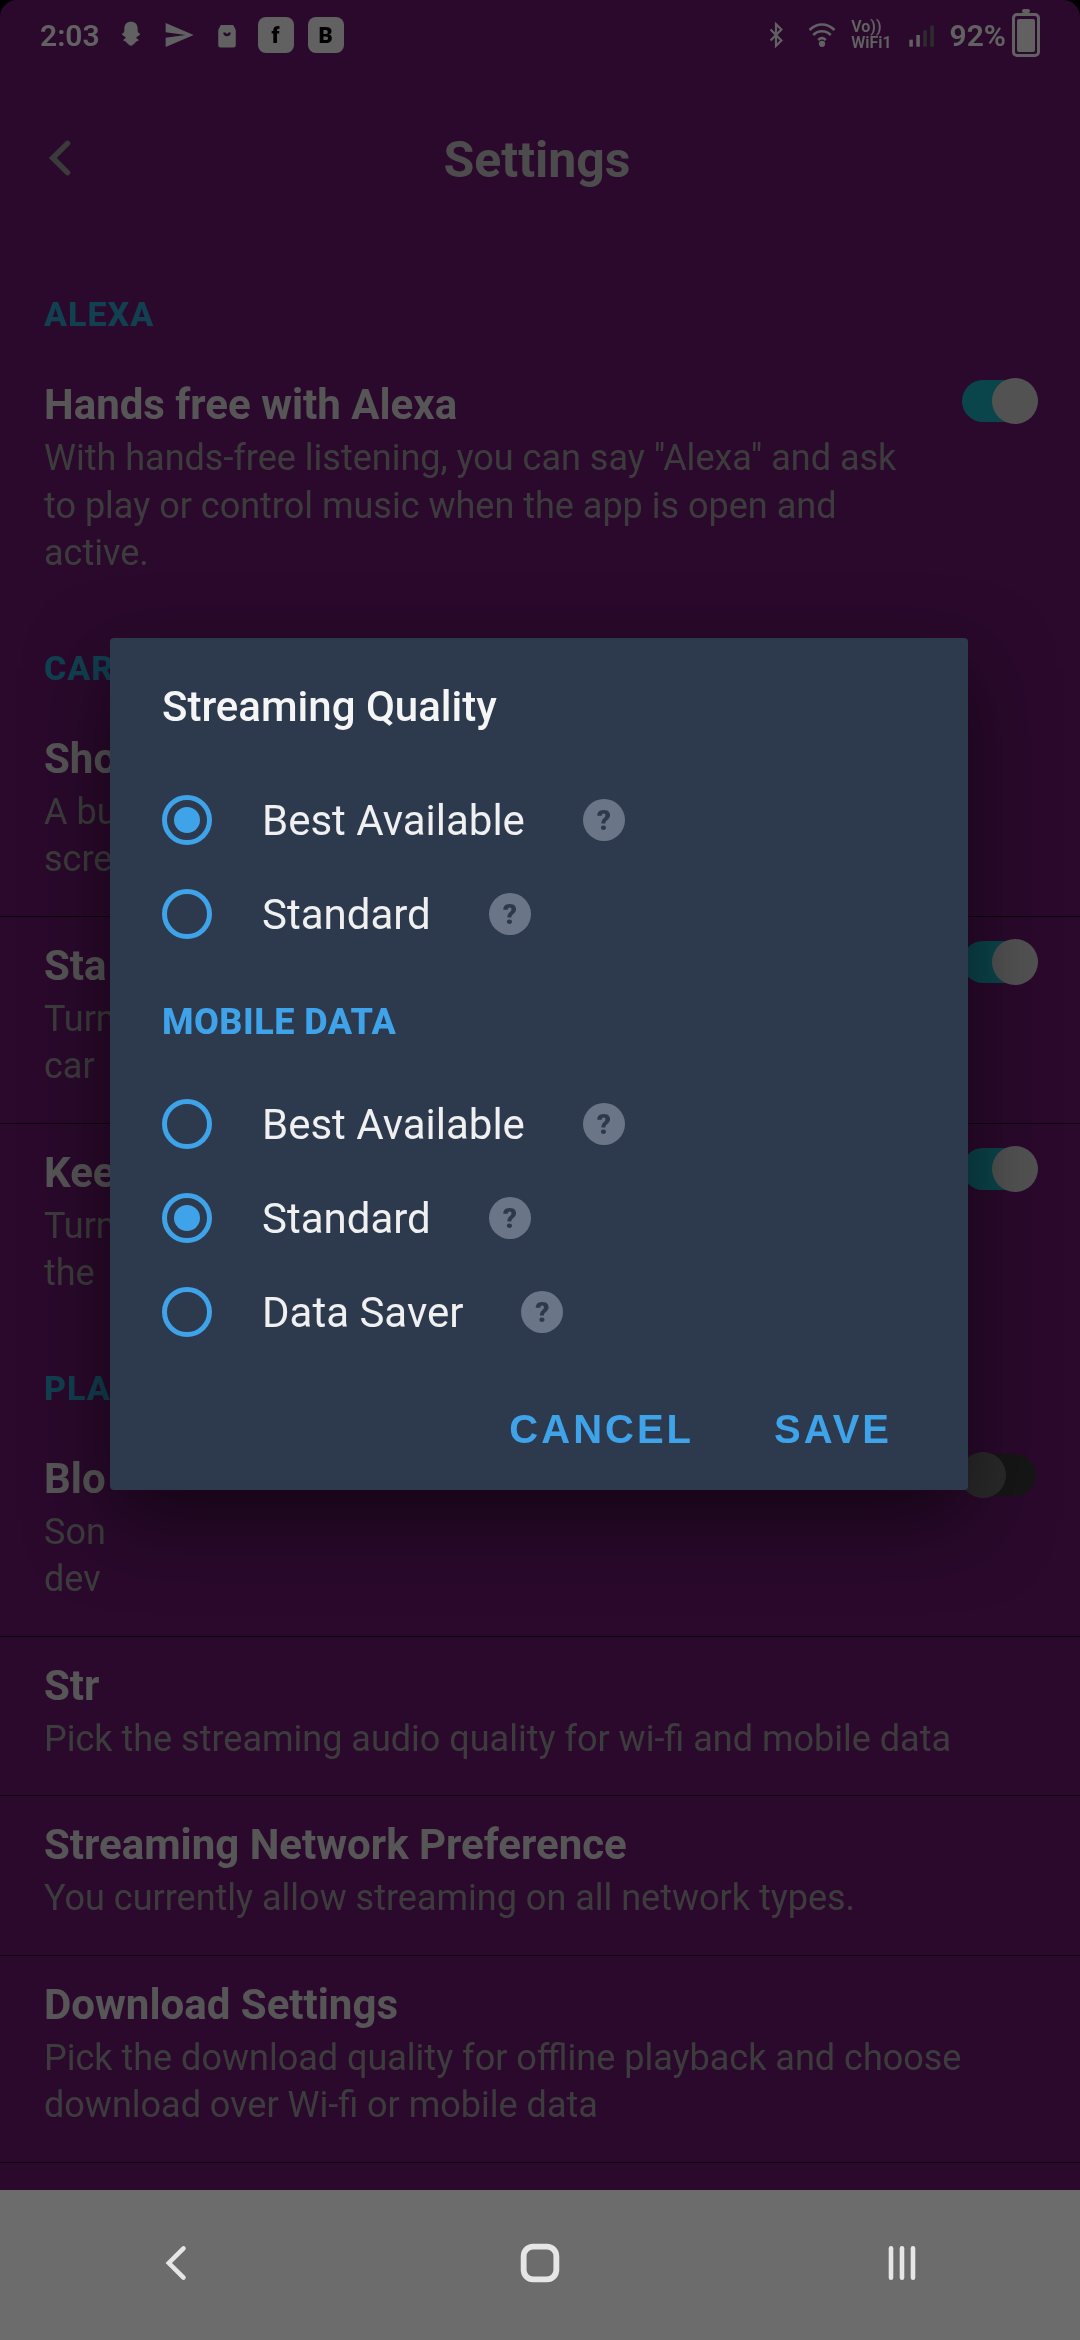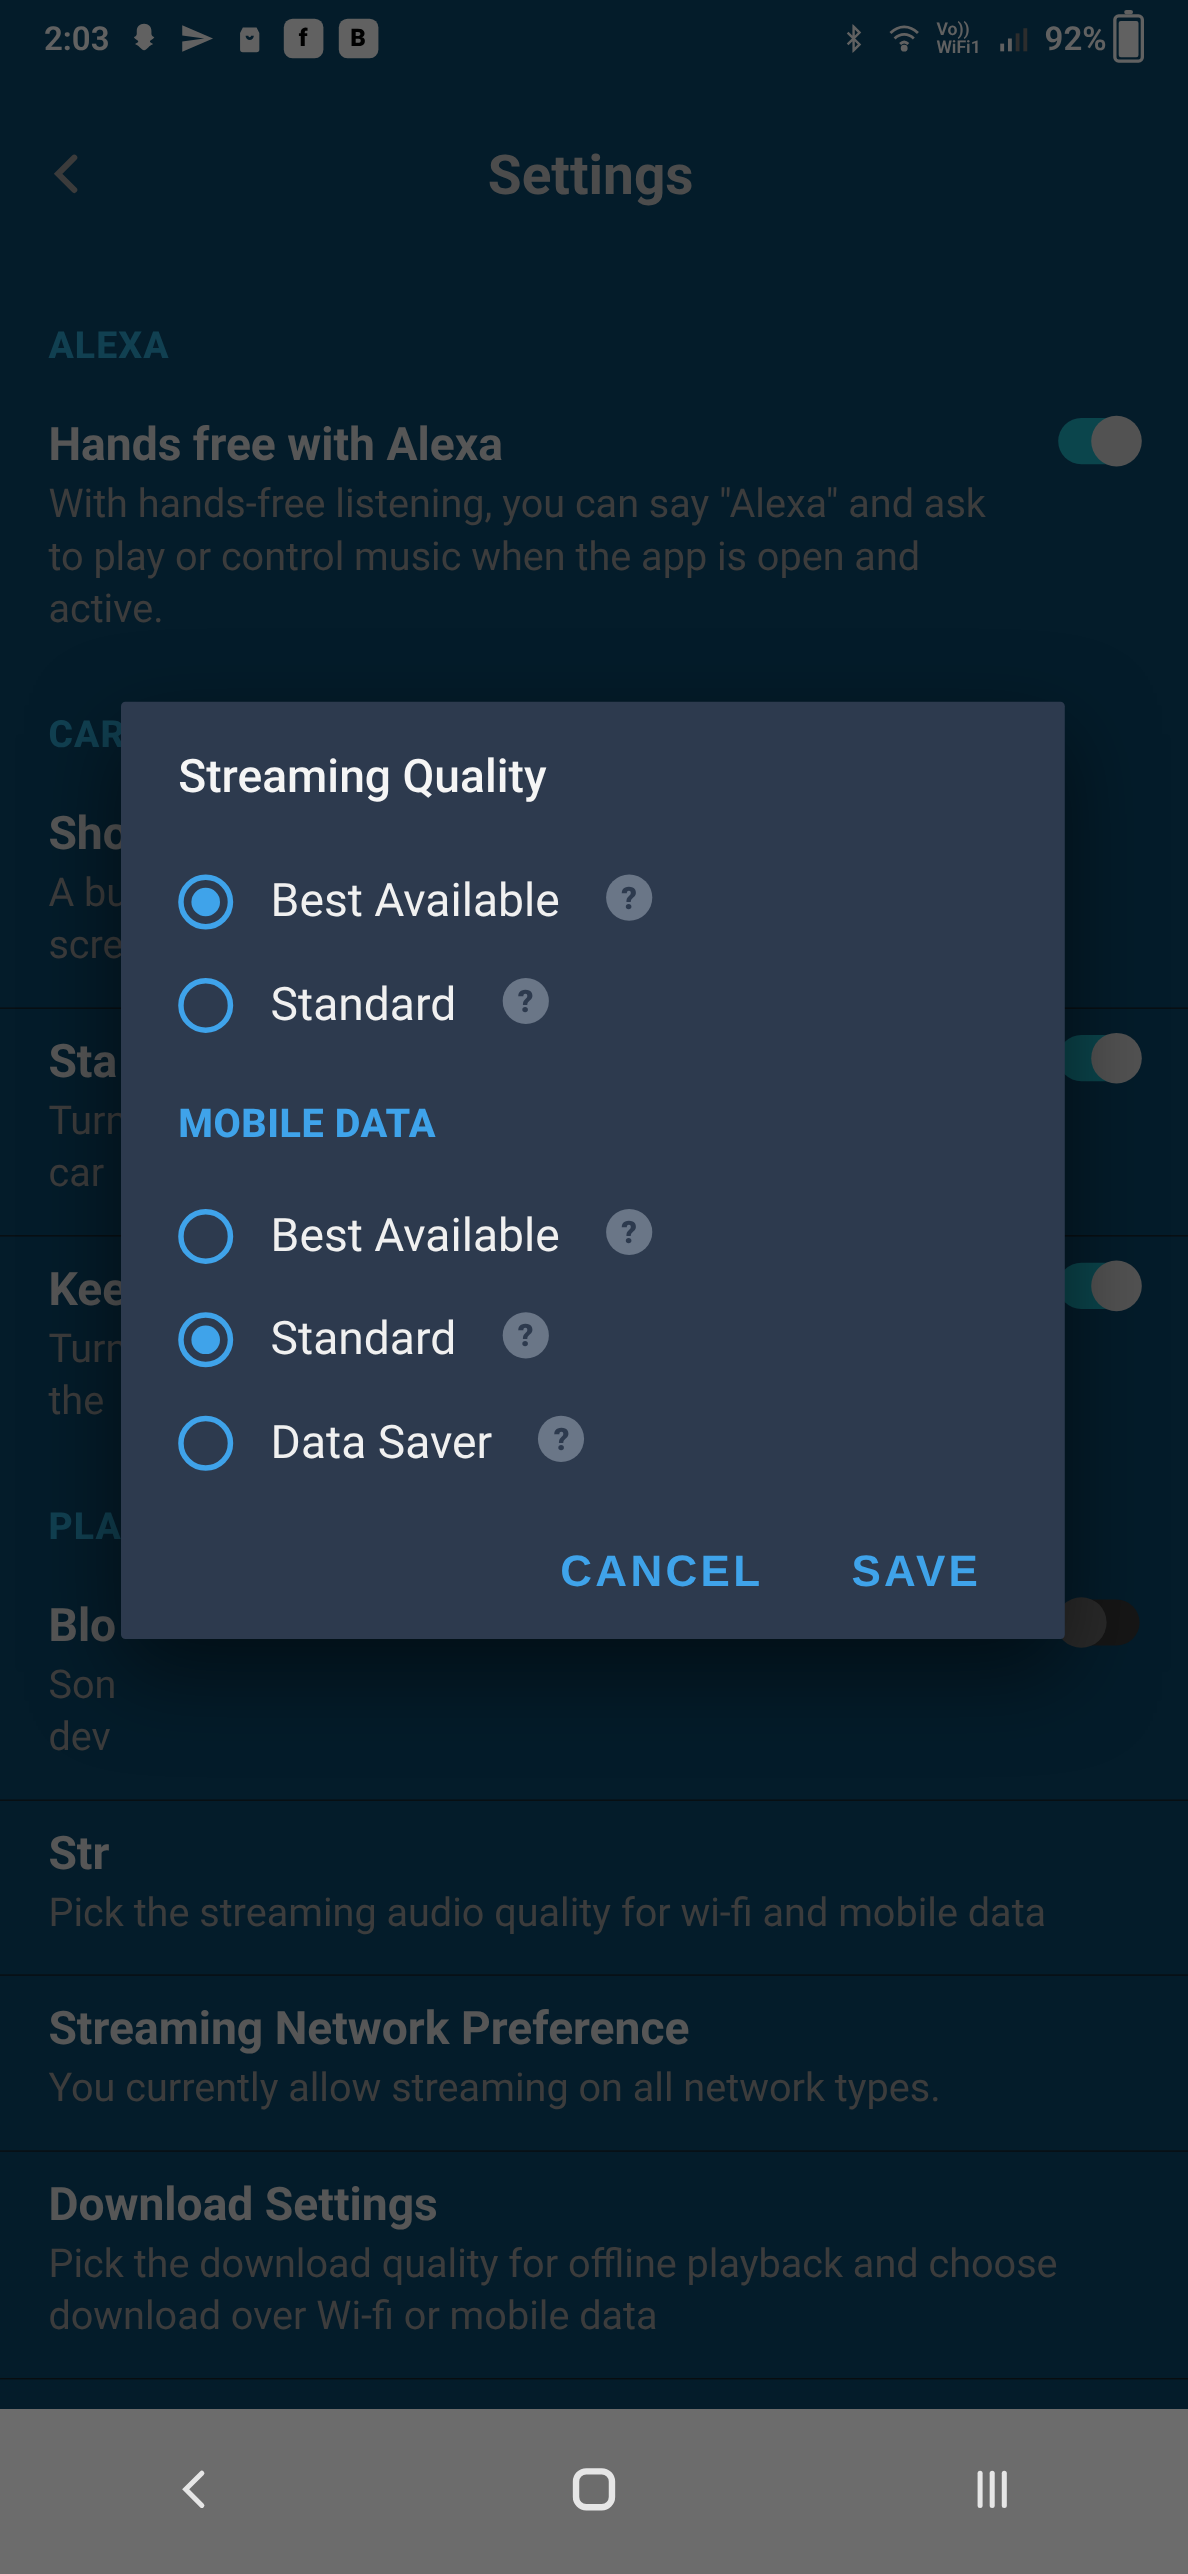--- a/index.html
+++ b/index.html
@@ -1,17 +1,17 @@
 <!DOCTYPE html>
 <html><head>
   <meta charset="utf-8">
   <style>
     * { margin:0; padding:0; box-sizing:border-box; -webkit-font-smoothing:antialiased; }
     html,body { width:1080px; height:2340px; background:#000; font-family:-apple-system,"Segoe UI",Roboto,Arial,sans-serif; color:#e6e6e6; overflow:hidden; }
-    .screen { position:relative; width:1080px; height:2340px; background:#0c4a6e; }
+    .screen { position:relative; width:1080px; height:2340px; background:#701a75;border-radius:17px; }
     
     .statusbar { position:absolute; top:0; left:0; right:0; height:70px; display:flex; align-items:center; padding:0 40px; font-size:30px; font-weight:600; color:#fff; }
     .statusbar .left { display:flex; align-items:center; gap:14px; }
     .statusbar .right { margin-left:auto; display:flex; align-items:center; gap:12px; font-size:26px; }
     .sb-icon { width:34px; height:34px; border-radius:6px; display:inline-flex; align-items:center; justify-content:center; color:#fff; }
     .sb-box { background:#fff; color:#000; font-weight:900; font-size:22px; width:36px; height:36px; border-radius:8px; display:inline-flex; align-items:center; justify-content:center; }
     .batt { display:inline-flex; align-items:center; gap:6px; }
     .batt-body { width:28px; height:44px; border:3px solid #fff; border-radius:5px; position:relative; }
     .batt-body::before { content:""; position:absolute; top:-7px; left:7px; right:7px; height:4px; background:#fff; border-radius:2px; }
     .batt-fill { position:absolute; left:2px; right:2px; bottom:2px; height:88%; background:#fff; border-radius:2px; }
@@ -31,21 +31,21 @@
     .toggle .knob { position:absolute; top:-2px; right:-2px; width:46px; height:46px; border-radius:50%; background:#d8d8d8; }
     .toggle.off .knob { left:-2px; right:auto; background:#6f6f6f; }
     .divider { height:1px; background:#1a1a1a; margin:6px -44px; }
     
     .scrim { position:absolute; inset:0; background:rgba(0,0,0,0.62); }
     
     .dialog { position:absolute; left:110px; right:112px; top:638px; background:#2d3a4e; border-radius:4px; padding:44px 52px 38px 52px; box-shadow:0 30px 80px rgba(0,0,0,.5); }
     .dialog-title { color:#f5f5f5; font-size:42px; font-weight:500; margin-bottom:42px; }
     .group-label { color:#3fa3ea; font-size:36px; font-weight:800; letter-spacing:.5px; margin:40px 0 34px 0; }
     .group-label:first-of-type { margin-top:0; }
-    .option { display:flex; align-items:flex-start; gap:34px; padding:22px 0; }
+    .option { display:flex; align-items:center; gap:50px; padding:22px 0; }
     .radio { width:50px; height:50px; border-radius:50%; border:5px solid #3fa3ea; display:flex; align-items:center; justify-content:center; flex-shrink:0; }
     .radio .dot { width:26px; height:26px; border-radius:50%; background:#3fa3ea; display:none; }
     .radio.checked .dot { display:block; }
     .opt-label { font-size:42px; color:#f0f0f0; }
     .help { width:42px; height:42px; border-radius:50%; background:#6a7687; color:#2d3a4e; font-weight:900; font-size:28px; display:inline-flex; align-items:center; justify-content:center; margin-left:8px; }
     .dialog-actions { display:flex; justify-content:flex-end; gap:80px; margin-top:48px; padding-right:24px; }
     .dlg-btn { color:#3fa3ea; font-size:40px; font-weight:800; letter-spacing:3px; background:none; border:none; }
     
     .navbar { position:absolute; left:0; right:0; bottom:0; height:150px; background:#6c6c6c; display:flex; align-items:center; justify-content:space-around; }
     .nav-ic { color:#e6e6e6; }

